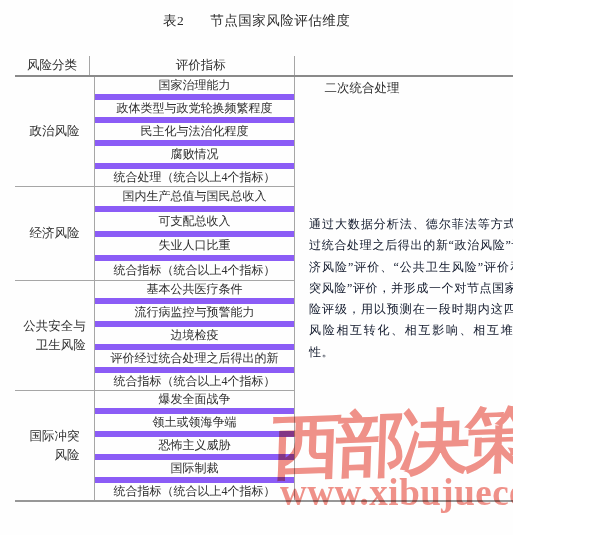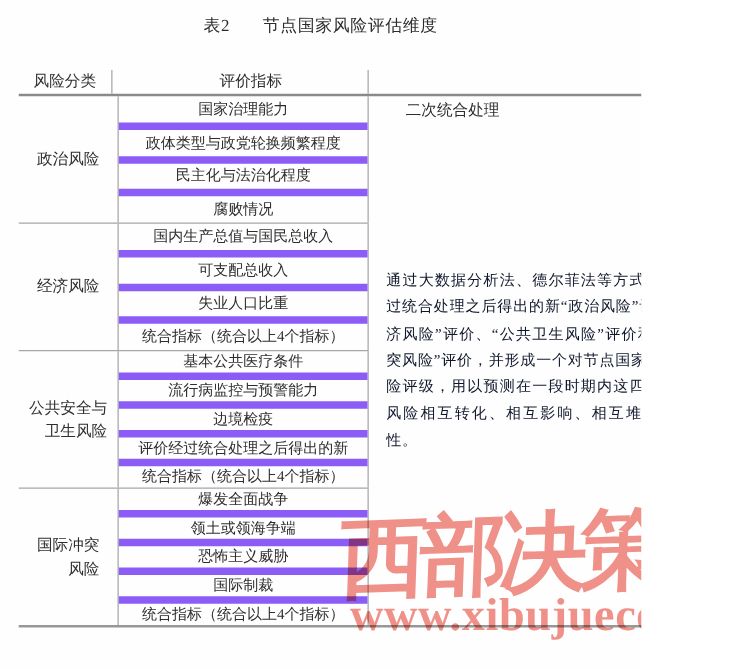--- a/index.html
+++ b/index.html
@@ -129,20 +129,21 @@
     <div class="tbody">
       <div class="left-cols">
 
         <div class="section">
           <div class="cat-cell">政治风险</div>
           <div class="ind-col">
             <div class="ind-row">国家治理能力</div>
             <div class="ind-row">政体类型与政党轮换频繁程度</div>
             <div class="ind-row">民主化与法治化程度</div>
             <div class="ind-row">腐败情况</div>
+            <div class="ind-row">统合处理（统合以上4个指标）</div>
           </div>
         </div>
 
         <div class="section">
           <div class="cat-cell">经济风险</div>
           <div class="ind-col">
             <div class="ind-row">国内生产总值与国民总收入</div>
             <div class="ind-row">可支配总收入</div>
             <div class="ind-row">失业人口比重</div>
             <div class="ind-row">统合指标（统合以上4个指标）</div>

